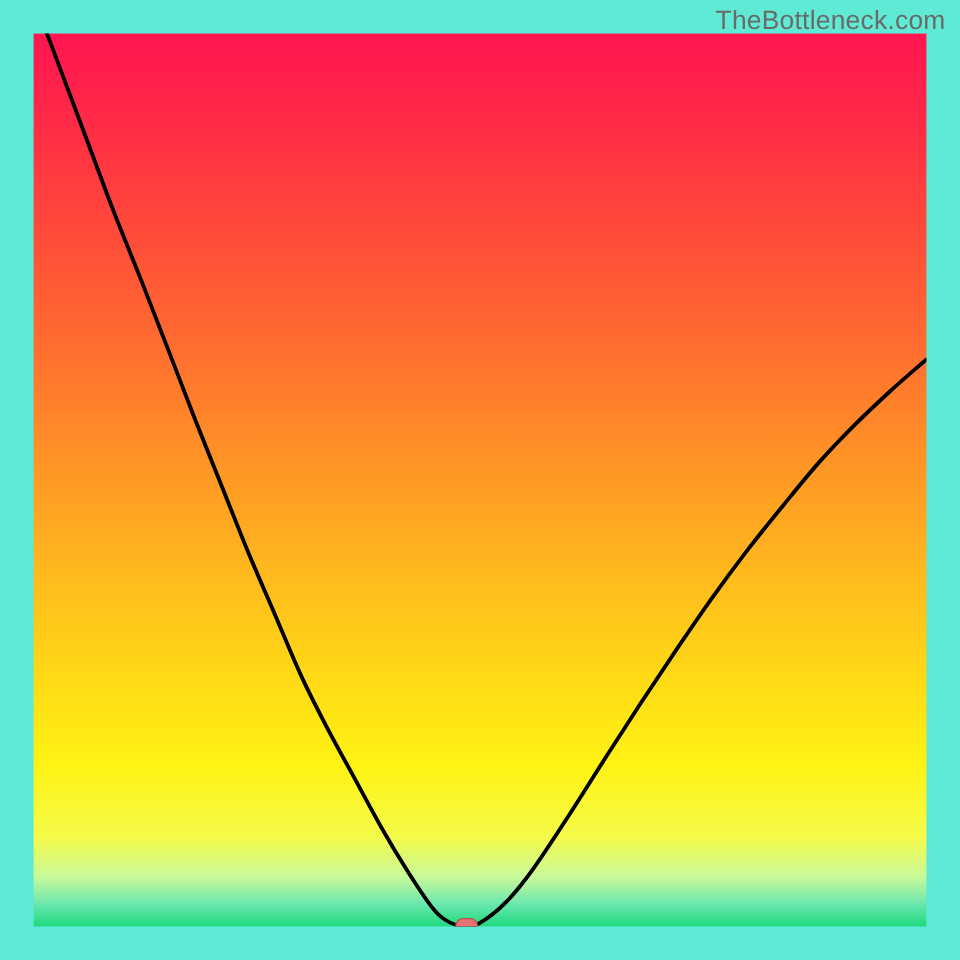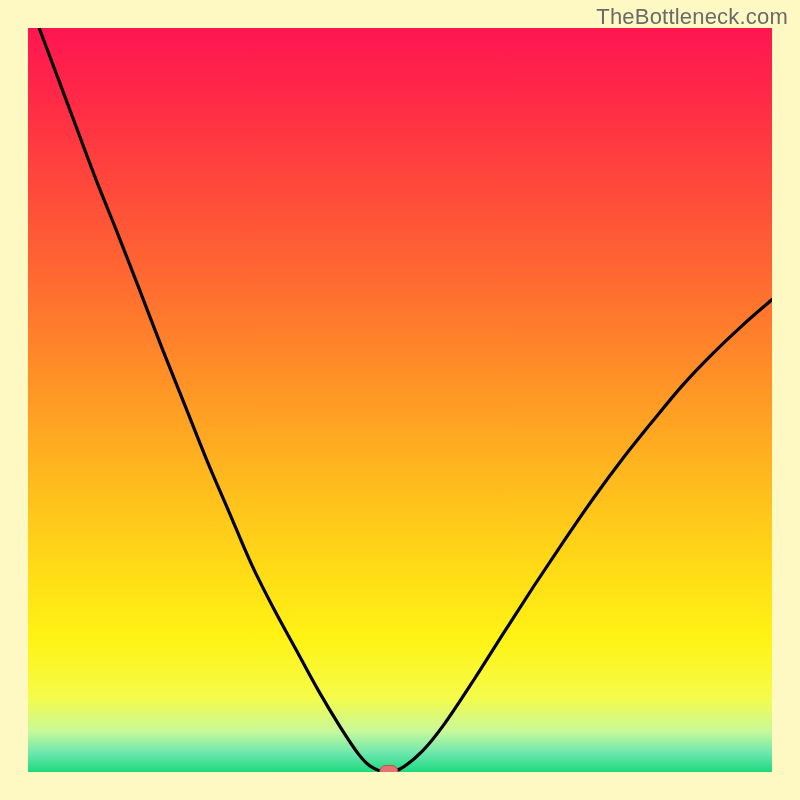--- a/index.html
+++ b/index.html
@@ -8,21 +8,21 @@
     width: 800px;
     height: 800px;
     background: #000;
     overflow: hidden;
     font-family: Arial, Helvetica, sans-serif;
   }
   .frame {
     position: relative;
     width: 800px;
     height: 800px;
-    background: #fef9c3;
+    background: #5eead4;
   }
   .watermark {
     position: absolute;
     top: 4px;
     right: 12px;
     color: #6a6a6a;
     font-size: 22px;
     font-weight: 400;
     letter-spacing: 0.2px;
     z-index: 10;

